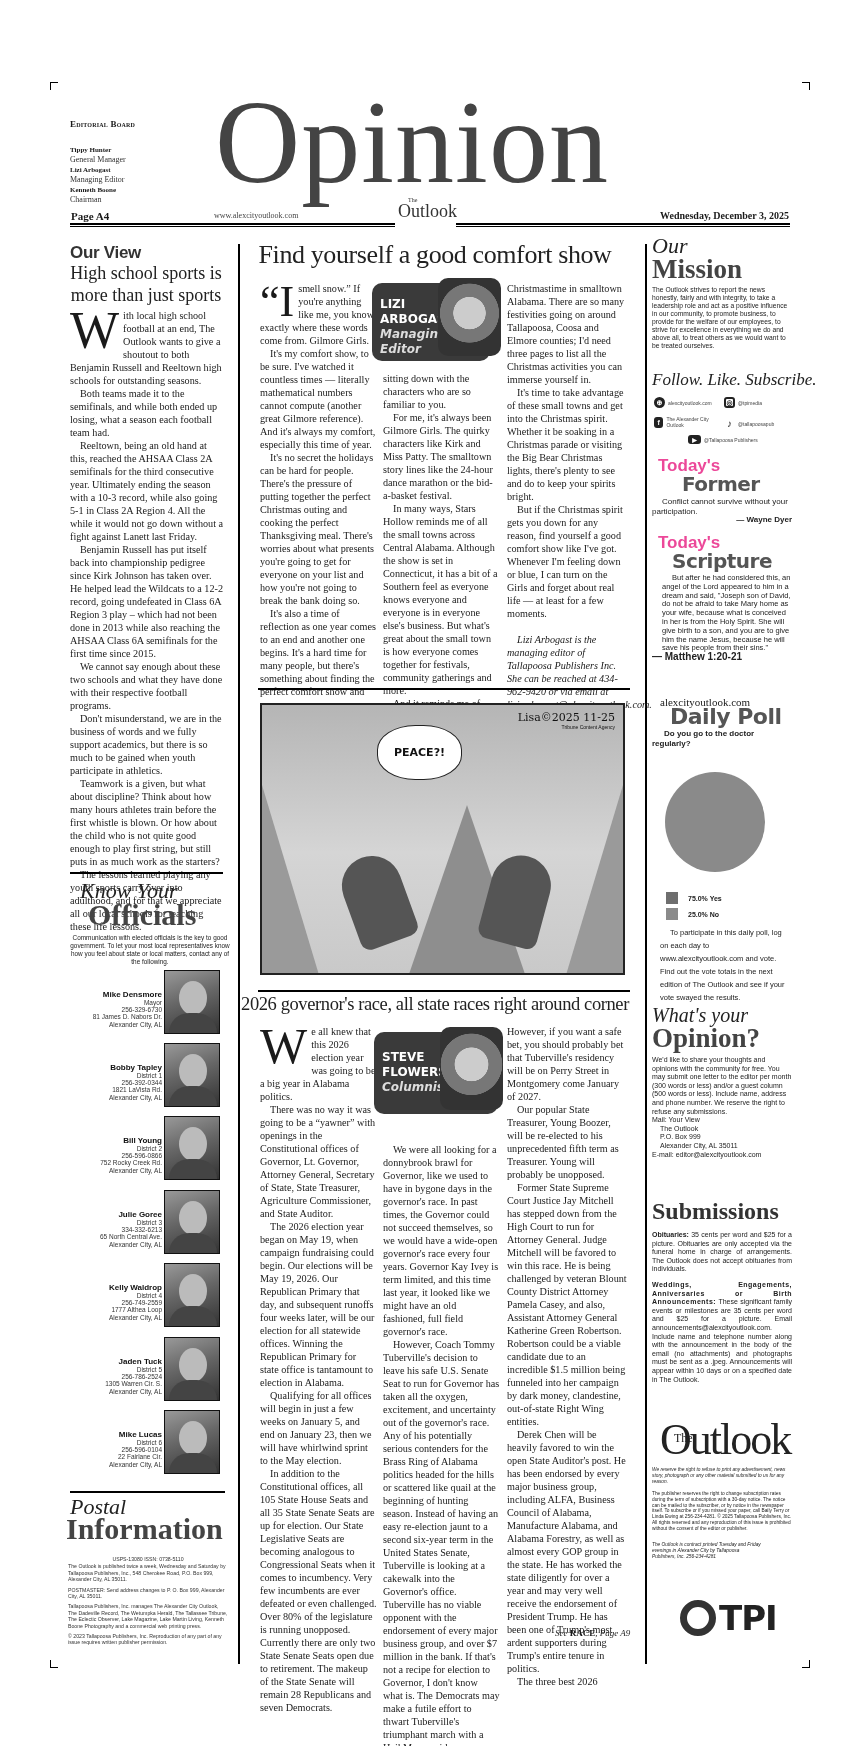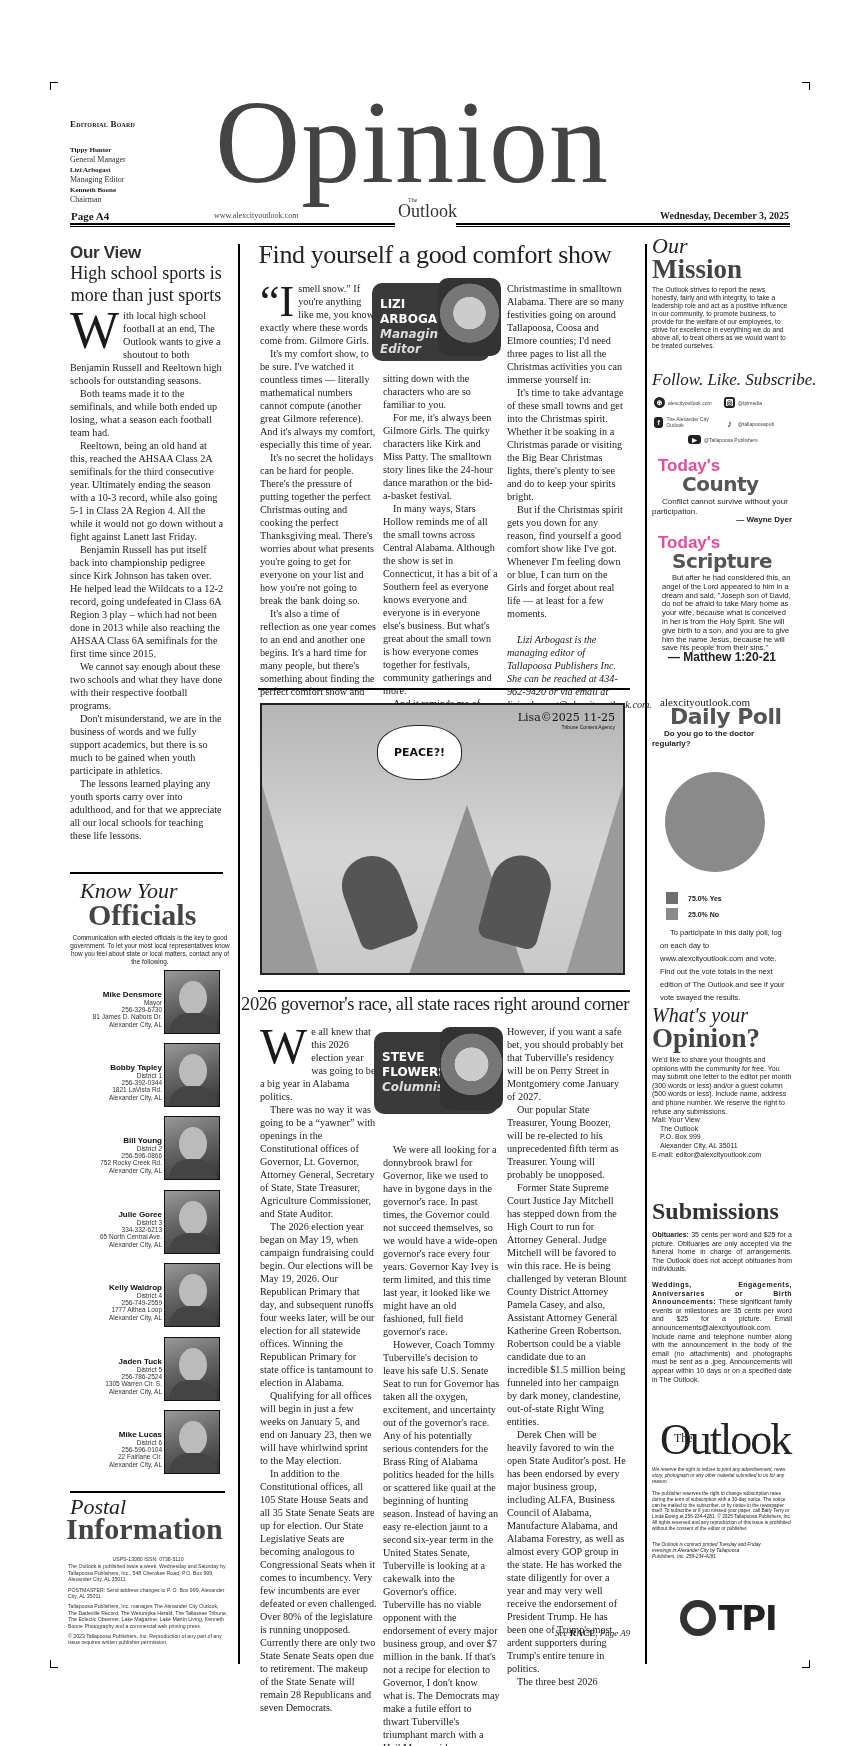--- a/index.html
+++ b/index.html
@@ -125,20 +125,21 @@
 
 <div class="abs ourview-label">Our View</div>
 <div class="abs ourview-head">High school sports is more than just sports</div>
 <div class="abs col-text" style="left:70px;top:309px;width:155px">
   <p class="first"><span class="dropcap">W</span><span>ith local high school football at an end, The Outlook wants to give a shoutout to both Benjamin Russell and Reeltown high schools for outstanding seasons.</span></p>
   <p>Both teams made it to the semifinals, and while both ended up losing, what a season each football team had.</p>
   <p>Reeltown, being an old hand at this, reached the AHSAA Class 2A semifinals for the third consecutive year. Ultimately ending the season with a 10-3 record, while also going 5-1 in Class 2A Region 4. All the while it would not go down without a fight against Lanett last Friday.</p>
   <p>Benjamin Russell has put itself back into championship pedigree since Kirk Johnson has taken over. He helped lead the Wildcats to a 12-2 record, going undefeated in Class 6A Region 3 play – which had not been done in 2013  while also reaching the AHSAA Class 6A semifinals for the first time since 2015.</p>
   <p>We cannot say enough about these two schools and what they have done with their respective football programs.</p>
   <p>Don't misunderstand, we are in the business of words and we fully support academics, but there is so much to be gained when youth participate in athletics.</p>
+  <p>Teamwork is a given, but what about discipline? Think about how many hours athletes train before the first whistle is blown. Or how about the child who is not quite good enough to play first string, but still puts in as much work as the starters?</p>
   <p>The lessons learned playing any youth sports carry over into adulthood, and for that we appreciate all our local schools for teaching these life lessons.</p>
 </div>
 <div class="hline" style="left:70px;top:872px;width:153px"></div>
 
 <div class="abs kyo-title1">Know Your</div>
 <div class="abs kyo-title2">Officials</div>
 <div class="abs kyo-intro">Communication with elected officials is the key to good government. To let your most local representatives know how you feel about state or local matters, contact any of the following.</div>
 
 <div class="official" style="top:970px">
   <div class="info" style="top:20px">
@@ -338,30 +339,30 @@
   <span class="ic" style="background:#fff;color:#222;font-size:10px">♪</span>
   <span>@tallapoosapub</span>
 </div>
 <div class="social" style="left:688px;top:435px">
   <span class="ic" style="width:13px;height:9px;font-size:6px">▶</span>
   <span>@Tallapoosa Publishers</span>
 </div>
 
 <div class="rc" style="top:458px">
   <div class="todays" style="padding-left:6px">Today's</div>
-  <div class="todays-big" style="padding-left:30px">County</div>
+  <div class="todays-big" style="padding-left:30px">Former</div>
   <div class="sans-small" style="font-size:8px;line-height:9.5px;text-indent:10px;margin-top:3px">Conflict cannot survive without your participation.</div>
   <div class="sans-small" style="font-size:8px;font-weight:bold;text-align:right">— Wayne Dyer</div>
 </div>
 
 <div class="rc" style="top:535px">
   <div class="todays" style="padding-left:6px">Today's</div>
   <div class="todays-big" style="padding-left:20px">Scripture</div>
   <div class="sans-small" style="font-size:7.5px;line-height:8.8px;text-indent:10px;margin-top:3px;padding-left:10px">But after he had considered this, an angel of the Lord appeared to him in a dream and said, "Joseph son of David, do not be afraid to take Mary home as your wife, because what is conceived in her is from the Holy Spirit. She will give birth to a son, and you are to give him the name Jesus, because he will save his people from their sins."</div>
-  <div class="sans-small" style="font-size:12px;font-weight:bold;text-align:center">— Matthew 1:20-21</div>
+  <div class="sans-small" style="font-size:10px;font-weight:bold;text-align:left">— Matthew 1:20-21</div>
 </div>
 
 <div class="rc" style="top:697px">
   <div style="font-size:11px;line-height:10px;padding-left:8px">alexcityoutlook.com</div>
   <div class="todays-big" style="padding-left:18px;font-size:22px">Daily Poll</div>
   <div class="sans-small" style="font-size:8px;line-height:10px;font-weight:bold;text-indent:12px;margin-top:2px">Do you go to the doctor regularly?</div>
 </div>
 <div class="pie"></div>
 <div class="legend-row" style="top:892px">
   <span class="sw" style="background:#6e6e6e"></span>

